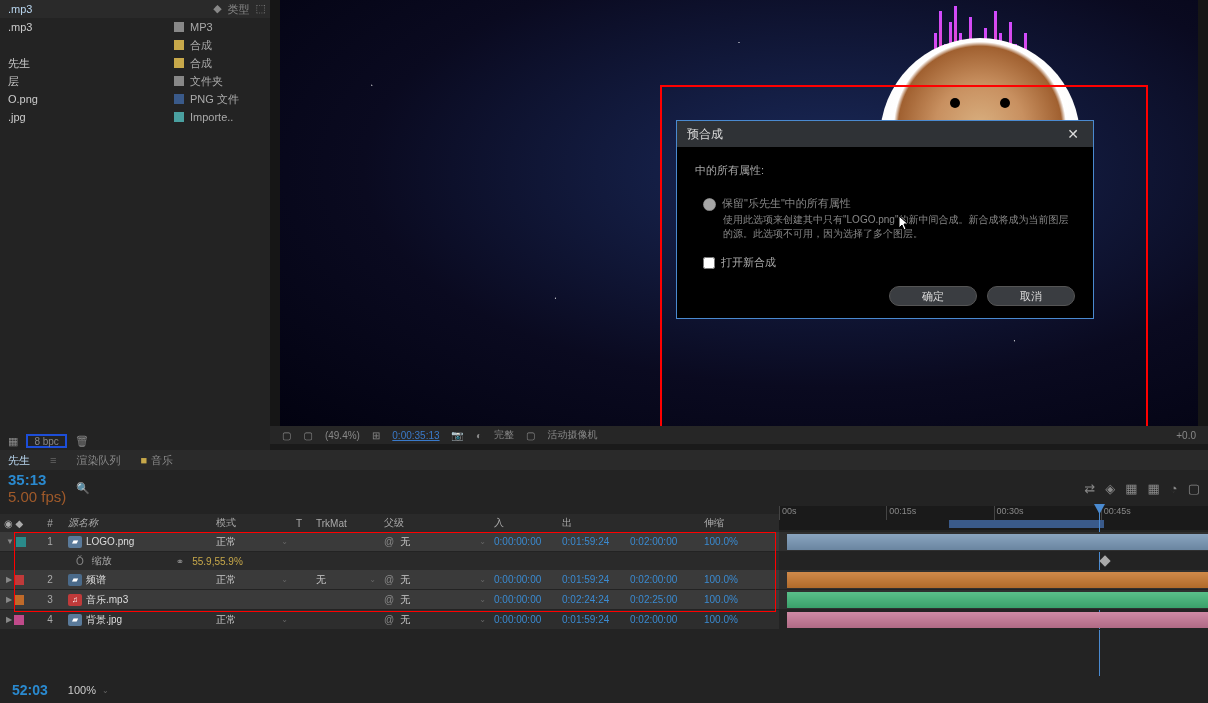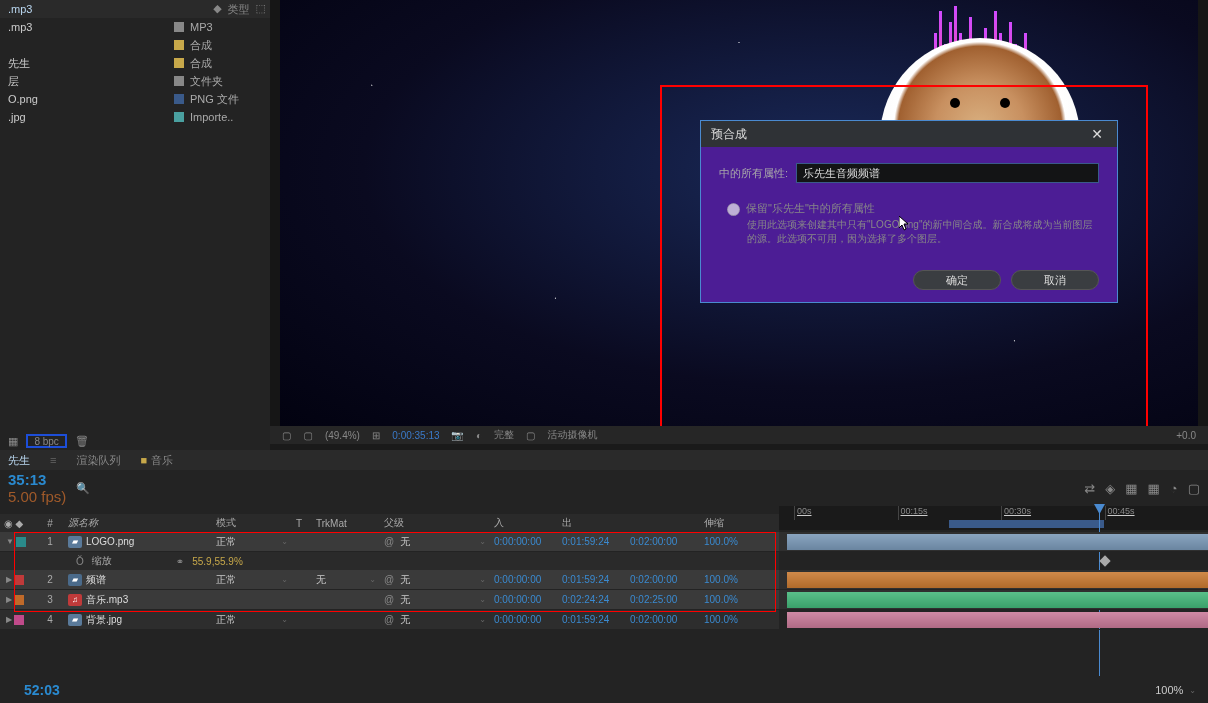--- a/index.html
+++ b/index.html
@@ -29,58 +29,58 @@
 .spectrum-bars { position: absolute; top: 0; left: 550px; width: 300px; height: 110px; display: flex; align-items: flex-end; gap: 2px; justify-content: center; }
 .spectrum-bars span { width: 3px; background: linear-gradient(#d04aff, #ff4a8a); }
 .dog-circle { position: absolute; top: 38px; left: 600px; width: 200px; height: 200px; border-radius: 50%; background: radial-gradient(circle at 50% 45%, #d9b080 0%, #c89060 30%, #a06030 55%, #fff 58%, #eee 100%); overflow: hidden; }
 .dog-face { position: absolute; top: 30%; left: 35%; width: 30%; height: 30%; }
 .dog-eye { position: absolute; width: 10px; height: 10px; background: #000; border-radius: 50%; }
 .dog-eye.l { top: 0; left: 0; }
 .dog-eye.r { top: 0; right: 0; }
 .dog-nose { position: absolute; top: 24px; left: 50%; transform: translateX(-50%); width: 14px; height: 10px; background: #000; border-radius: 50%; }
 .red-annot1 { position: absolute; top: 85px; left: 390px; right: 60px; height: 350px; border: 2px solid #f00; pointer-events: none; }
 .preview-toolbar { position: absolute; bottom: 0; left: 0; right: 0; height: 18px; background: #262626; display: flex; align-items: center; gap: 12px; padding: 0 12px; color: #888; font-size: 10px; }
-.preview-toolbar .tc { color: #3a7aca; }
-
-
-.dialog { position: absolute; top: 120px; left: 700px; width: 418px; background: #4c1d95; border: 1px solid #4a8ad0; z-index: 10; }
+.preview-toolbar .tc { color: #3a7aca; text-decoration: underline; }
+
+
+.dialog { position: absolute; top: 120px; left: 676px; width: 418px; background: #000000; border: 1px solid #4a8ad0; z-index: 10; }
 .dialog-titlebar { height: 26px; background: #2f3236; display: flex; align-items: center; padding: 0 10px; color: #ddd; font-size: 12px; }
 .dialog-titlebar .close { margin-left: auto; width: 20px; height: 20px; display: flex; align-items: center; justify-content: center; color: #ddd; font-size: 14px; cursor: pointer; }
 .dialog-body { padding: 16px 18px 12px; color: #aaa; font-size: 11px; }
 .name-row { display: flex; align-items: center; gap: 8px; margin-bottom: 18px; }
 .name-row label { color: #aaa; }
 .name-row input { flex: 1; background: #131415; border: 1px solid #3a5a8a; color: #ddd; padding: 3px 6px; font-size: 11px; }
 .radio-block { margin-bottom: 14px; padding-left: 8px; }
 .radio-row { display: flex; align-items: flex-start; gap: 6px; }
 .radio-row input[type=radio] { margin-top: 2px; }
 .radio-row .radio-label { color: #888; }
 .radio-row.active .radio-label { color: #ddd; }
 .radio-desc { padding-left: 20px; color: #888; font-size: 10px; line-height: 1.4; margin-top: 2px; }
 .check-row { display: flex; align-items: center; gap: 6px; padding-left: 26px; margin-top: 8px; }
 .check-row.outer { padding-left: 8px; margin-top: 10px; }
 .check-row input[type=checkbox] { width: 12px; height: 12px; }
-.dialog-buttons { display: flex; justify-content: flex-end; gap: 10px; margin-top: 24px; }
+.dialog-buttons { display: flex; justify-content: flex-end; gap: 10px; margin-top: 16px; }
 .dialog-buttons button { width: 88px; height: 20px; background: #3a3d41; border: 1px solid #555; border-radius: 10px; color: #ddd; font-size: 11px; cursor: pointer; }
 .cursor-arrow { position: absolute; top: 216px; left: 899px; width: 12px; height: 16px; z-index: 20; pointer-events: none; }
 
 
 .timeline-panel { position: absolute; top: 450px; left: 0; right: 0; bottom: 0; background: #232323; }
 .timeline-tabs { height: 20px; display: flex; align-items: center; gap: 20px; padding: 0 8px; background: #2a2a2a; }
 .timeline-tabs .tab { color: #888; font-size: 11px; }
 .timeline-tabs .tab.active { color: #b9d6ef; }
 .timeline-tabs .tab-icon { color: #c7a84a; margin-right: 4px; }
 .timeline-topbar { height: 36px; display: flex; align-items: center; padding: 0 8px; background: #232323; }
 .timecode-block { margin-right: 6px; }
 .timecode-block .tc { color: #2a8ad0; font-size: 15px; font-weight: bold; }
 .timecode-block .fps { color: #a05a2a; font-size: 15px; }
 .search-icon { color: #888; margin-left: 4px; }
 .tl-mid-space { flex: 1; }
 .tl-icons { display: flex; gap: 10px; color: #888; font-size: 13px; }
 .ruler-area { position: absolute; top: 56px; left: 779px; right: 0; height: 24px; background: #1a1a1a; }
-.ruler-ticks { position: absolute; top: 0; left: 15px; right: 0; height: 14px; display: flex; text-decoration: underline; }
+.ruler-ticks { position: absolute; top: 0; left: 0; right: 0; height: 14px; display: flex; }
 .ruler-tick { flex: 1; border-left: 1px solid #444; color: #888; font-size: 9px; padding-left: 2px; }
 .ruler-workarea { position: absolute; top: 14px; left: 170px; width: 155px; height: 8px; background: #3a5a8a; }
 .playhead { position: absolute; top: 0; left: 320px; width: 1px; height: 170px; background: #4a8ad0; }
 .playhead::before { content: ""; position: absolute; top: -2px; left: -5px; width: 11px; height: 10px; background: #4a8ad0; clip-path: polygon(0 0, 100% 0, 50% 100%); }
 
 .layer-header-row { position: absolute; top: 64px; left: 0; width: 779px; height: 18px; background: #2a2a2a; display: flex; align-items: center; color: #aaa; font-size: 10px; }
 .layer-header-row > div { padding: 0 4px; }
 .hcol-eye { width: 36px; }
 .hcol-num { width: 28px; text-align: center; }
 .hcol-name { width: 148px; font-style: italic; }
@@ -131,21 +131,21 @@
 .bar-row { height: 20px; position: relative; border-bottom: 1px solid #232323; }
 .bar-row.sel { background: #2f2f2f; }
 .lbar { position: absolute; top: 2px; height: 16px; }
 .lbar.b1 { left: 8px; right: 0; background: linear-gradient(#8aa5c0, #6a85a0); }
 .lbar.b2 { left: 8px; right: 0; background: linear-gradient(#d08a4a, #b06a2a); }
 .lbar.b3 { left: 8px; right: 0; background: linear-gradient(#5ac08a, #3aa06a); }
 .lbar.b4 { left: 8px; right: 0; background: linear-gradient(#d08aa5, #b06a85); }
 .bar-scale-row { height: 18px; position: relative; }
 .bar-scale-row .diamond { position: absolute; top: 5px; left: 322px; width: 8px; height: 8px; background: #aaa; transform: rotate(45deg); }
 
-.bottom-bar { position: absolute; bottom: 0; left: 12px; right: 0; height: 26px; background: #232323; display: flex; align-items: center; padding: 0 12px; gap: 20px; justify-content: space-between; }
+.bottom-bar { position: absolute; bottom: 0; left: 0; right: 0; height: 26px; background: #232323; display: flex; align-items: center; padding: 0 12px; gap: 20px; }
 .bottom-bar .tc2 { color: #2a8ad0; font-size: 14px; font-weight: bold; }
 .bottom-bar .zoom { color: #ccc; display: flex; align-items: center; gap: 6px; }
 .bottom-bar .zoom .dd { color: #666; font-size: 8px; }
 </style>
 </head>
 <body>
 
 <div class="project-panel">
   <div class="project-header">
     <span class="filename">.mp3</span>
@@ -247,28 +247,31 @@
 </div>
 
 <div class="dialog">
   <div class="dialog-titlebar">
     <span>预合成</span>
     <span class="close">✕</span>
   </div>
   <div class="dialog-body">
     <div class="name-row">
       <label>中的所有属性:</label>
-      <input type="text" value="乐先生音频频谱" style="">
     </div>
     <div class="radio-block">
       <div class="radio-row">
         <input type="radio" disabled="" style="">
         <span class="radio-label">保留"乐先生"中的所有属性</span>
       </div>
       <div class="radio-desc">使用此选项来创建其中只有"LOGO.png"的新中间合成。新合成将成为当前图层的源。此选项不可用，因为选择了多个图层。</div>
+    </div>
+    <div class="check-row outer">
+      <input type="checkbox" style="">
+      <span>打开新合成</span>
     </div>
     <div class="dialog-buttons">
       <button>确定</button>
       <button>取消</button>
     </div>
   </div>
 </div>
 <svg class="cursor-arrow" viewBox="0 0 12 16">
     <path d="M0 0 L0 12 L3 9 L5 14 L7 13 L5 8 L9 8 Z" fill="#fff" stroke="#000" stroke-width="1"></path>
   </svg>

